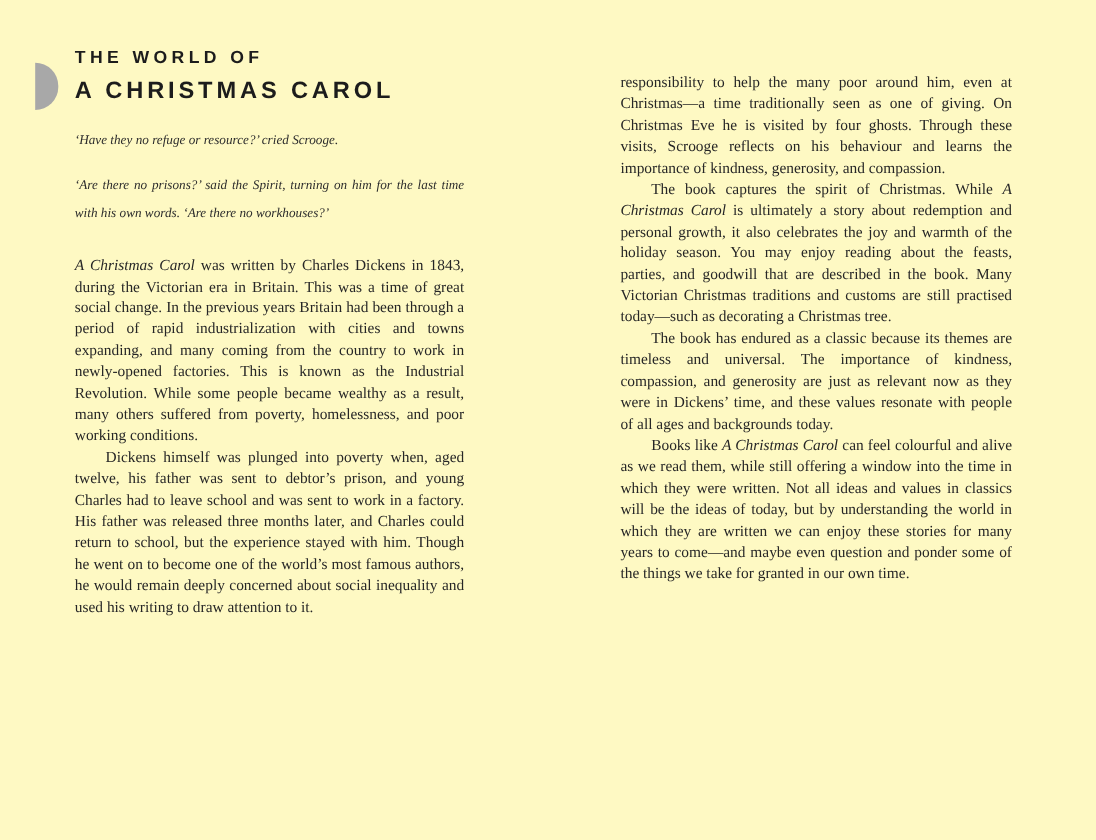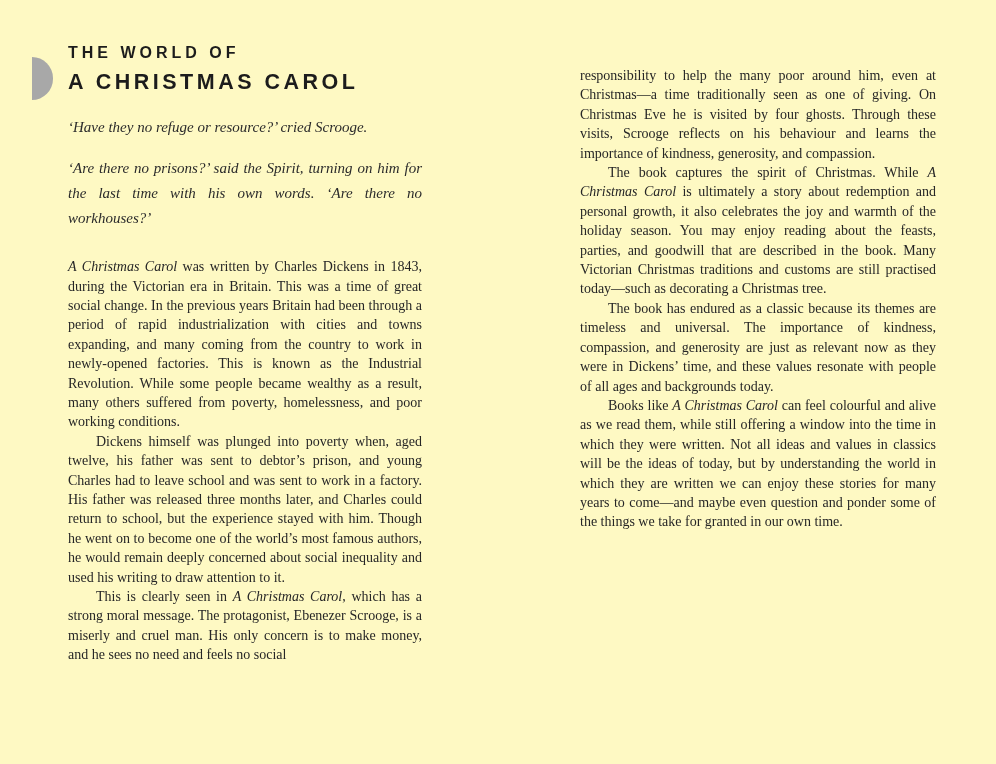--- a/index.html
+++ b/index.html
@@ -6,21 +6,21 @@
   .spread{
     position:relative;
     width:996px;height:764px;
     background:#fef9c3;
     font-family:"Liberation Serif", serif;
     color:#262626;
     overflow:hidden;
   }
   .page{position:absolute;}
   .page-left{left:68px;top:44px;width:354px;}
-  .page-right{left:580px;top:66px;width:356px;}
+  .page-right{left:564px;top:66px;width:356px;}
 
   .thumb-tab{
     position:absolute;
     left:-36px;top:13px;
     width:21px;height:43px;
     border-top-right-radius:22px;
     border-bottom-right-radius:22px;
     background:#a8a8a8;
   }
 
@@ -38,21 +38,21 @@
     font-weight:700;
     font-size:21.5px;
     line-height:1.15;
     letter-spacing:3.5px;
     color:#1c1c1c;
     margin:0 0 20px 0;
   }
 
   .quote{
     font-style:italic;
-    font-size:15px;
+    font-size:12px;
     line-height:25px;
     text-align:justify;
     color:#2b2b2b;
     margin:0 0 16px 0;
   }
   .quote.last{margin-bottom:26px;font-family:Liberation Serif, serif;}
 
   .body-para{
     font-size:14px;
     line-height:19.4px;
@@ -73,21 +73,20 @@
     <span class="thumb-tab" style="background: rgb(168, 168, 168);"></span>
 
     <h2 class="kicker">THE WORLD OF</h2>
     <h1 class="chapter-title">A CHRISTMAS CAROL</h1>
 
     <p class="quote">‘Have they no refuge or resource?’ cried Scrooge.</p>
     <p class="quote last">‘Are there no prisons?’ said the Spirit, turning on him for the last time with his own words. ‘Are there no workhouses?’</p>
 
     <p class="body-para first"><i>A Christmas Carol</i><span> was written by Charles Dickens in 1843, during the Victorian era in Britain. This was a time of great social change. In the previous years Britain had been through a period of rapid industrialization with cities and towns expanding, and many coming from the country to work in newly-opened factories. This is known as the Industrial Revolution. While some people became wealthy as a result, many others suffered from poverty, homelessness, and poor working conditions.</span></p>
     <p class="body-para"><span>Dickens himself was plunged into poverty when, aged twelve, his father was sent to debtor’s prison, and young Charles had to leave school and was sent to work in a factory. His father was released three months later, and Charles could return to school, but the experience stayed with him. Though he went on to become one of the world’s most famous authors, he would remain deeply concerned about social inequality and used his writing to draw attention to it.</span></p>
-    <p class="body-para"><span>This is clearly seen in </span><i>A Christmas Carol</i><span>, which has a strong moral message. The protagonist, Ebenezer Scrooge, is a miserly and cruel man. His only concern is to make money, and he sees no need and feels no social</span></p>
   </div>
 
   <div class="page page-right">
     <p class="body-para first"><span>responsibility to help the many poor around him, even at Christmas—a time traditionally seen as one of giving. On Christmas Eve he is visited by four ghosts. Through these visits, Scrooge reflects on his behaviour and learns the importance of kindness, generosity, and compassion.</span></p>
     <p class="body-para"><span>The book captures the spirit of Christmas. While </span><i>A Christmas Carol</i><span> is ultimately a story about redemption and personal growth, it also celebrates the joy and warmth of the holiday season. You may enjoy reading about the feasts, parties, and goodwill that are described in the book. Many Victorian Christmas traditions and customs are still practised today—such as decorating a Christmas tree.</span></p>
     <p class="body-para"><span>The book has endured as a classic because its themes are timeless and universal. The importance of kindness, compassion, and generosity are just as relevant now as they were in Dickens’ time, and these values resonate with people of all ages and backgrounds today.</span></p>
     <p class="body-para"><span>Books like </span><i>A Christmas Carol</i><span> can feel colourful and alive as we read them, while still offering a window into the time in which they were written. Not all ideas and values in classics will be the ideas of today, but by understanding the world in which they are written we can enjoy these stories for many years to come—and maybe even question and ponder some of the things we take for granted in our own time.</span></p>
   </div>
 
 </div>

